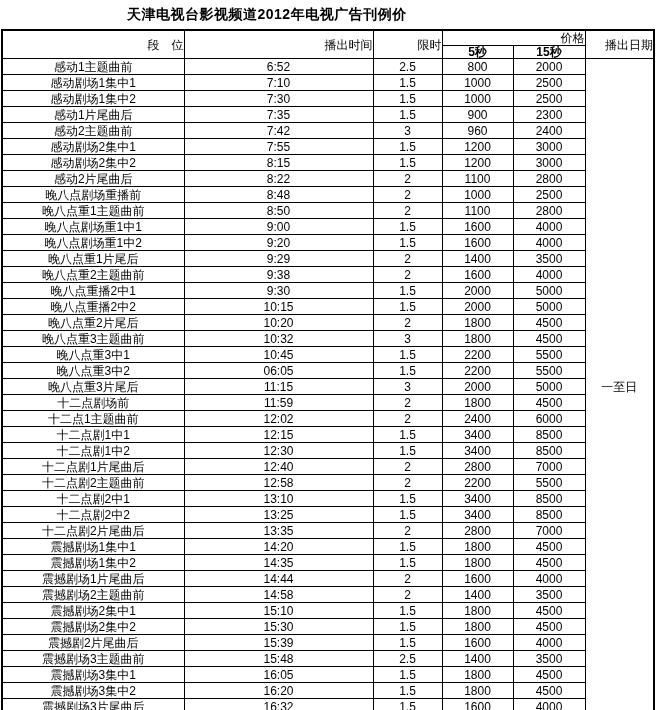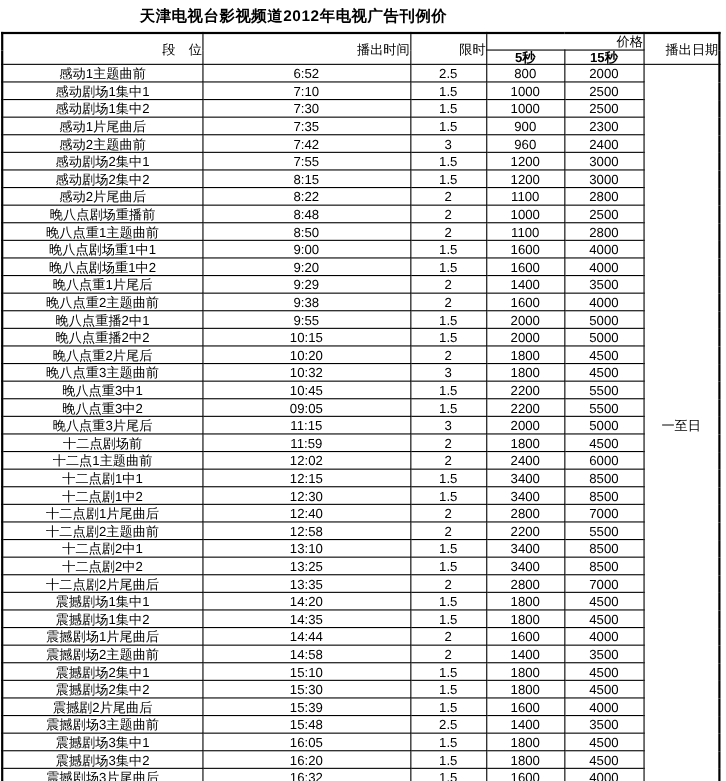--- a/index.html
+++ b/index.html
@@ -180,21 +180,21 @@
         </tr>
         <tr>
           <td>晚八点重2主题曲前</td>
           <td>9:38</td>
           <td>2</td>
           <td>1600</td>
           <td>4000</td>
         </tr>
         <tr>
           <td>晚八点重播2中1</td>
-          <td>9:55</td>
+          <td>9:30</td>
           <td>1.5</td>
           <td>2000</td>
           <td>5000</td>
         </tr>
         <tr>
           <td>晚八点重播2中2</td>
           <td>10:15</td>
           <td>1.5</td>
           <td>2000</td>
           <td>5000</td>
@@ -215,21 +215,21 @@
         </tr>
         <tr>
           <td>晚八点重3中1</td>
           <td>10:45</td>
           <td>1.5</td>
           <td>2200</td>
           <td>5500</td>
         </tr>
         <tr>
           <td>晚八点重3中2</td>
-          <td>09:05</td>
+          <td>06:05</td>
           <td>1.5</td>
           <td>2200</td>
           <td>5500</td>
         </tr>
         <tr>
           <td>晚八点重3片尾后</td>
           <td>11:15</td>
           <td>3</td>
           <td>2000</td>
           <td>5000</td>

